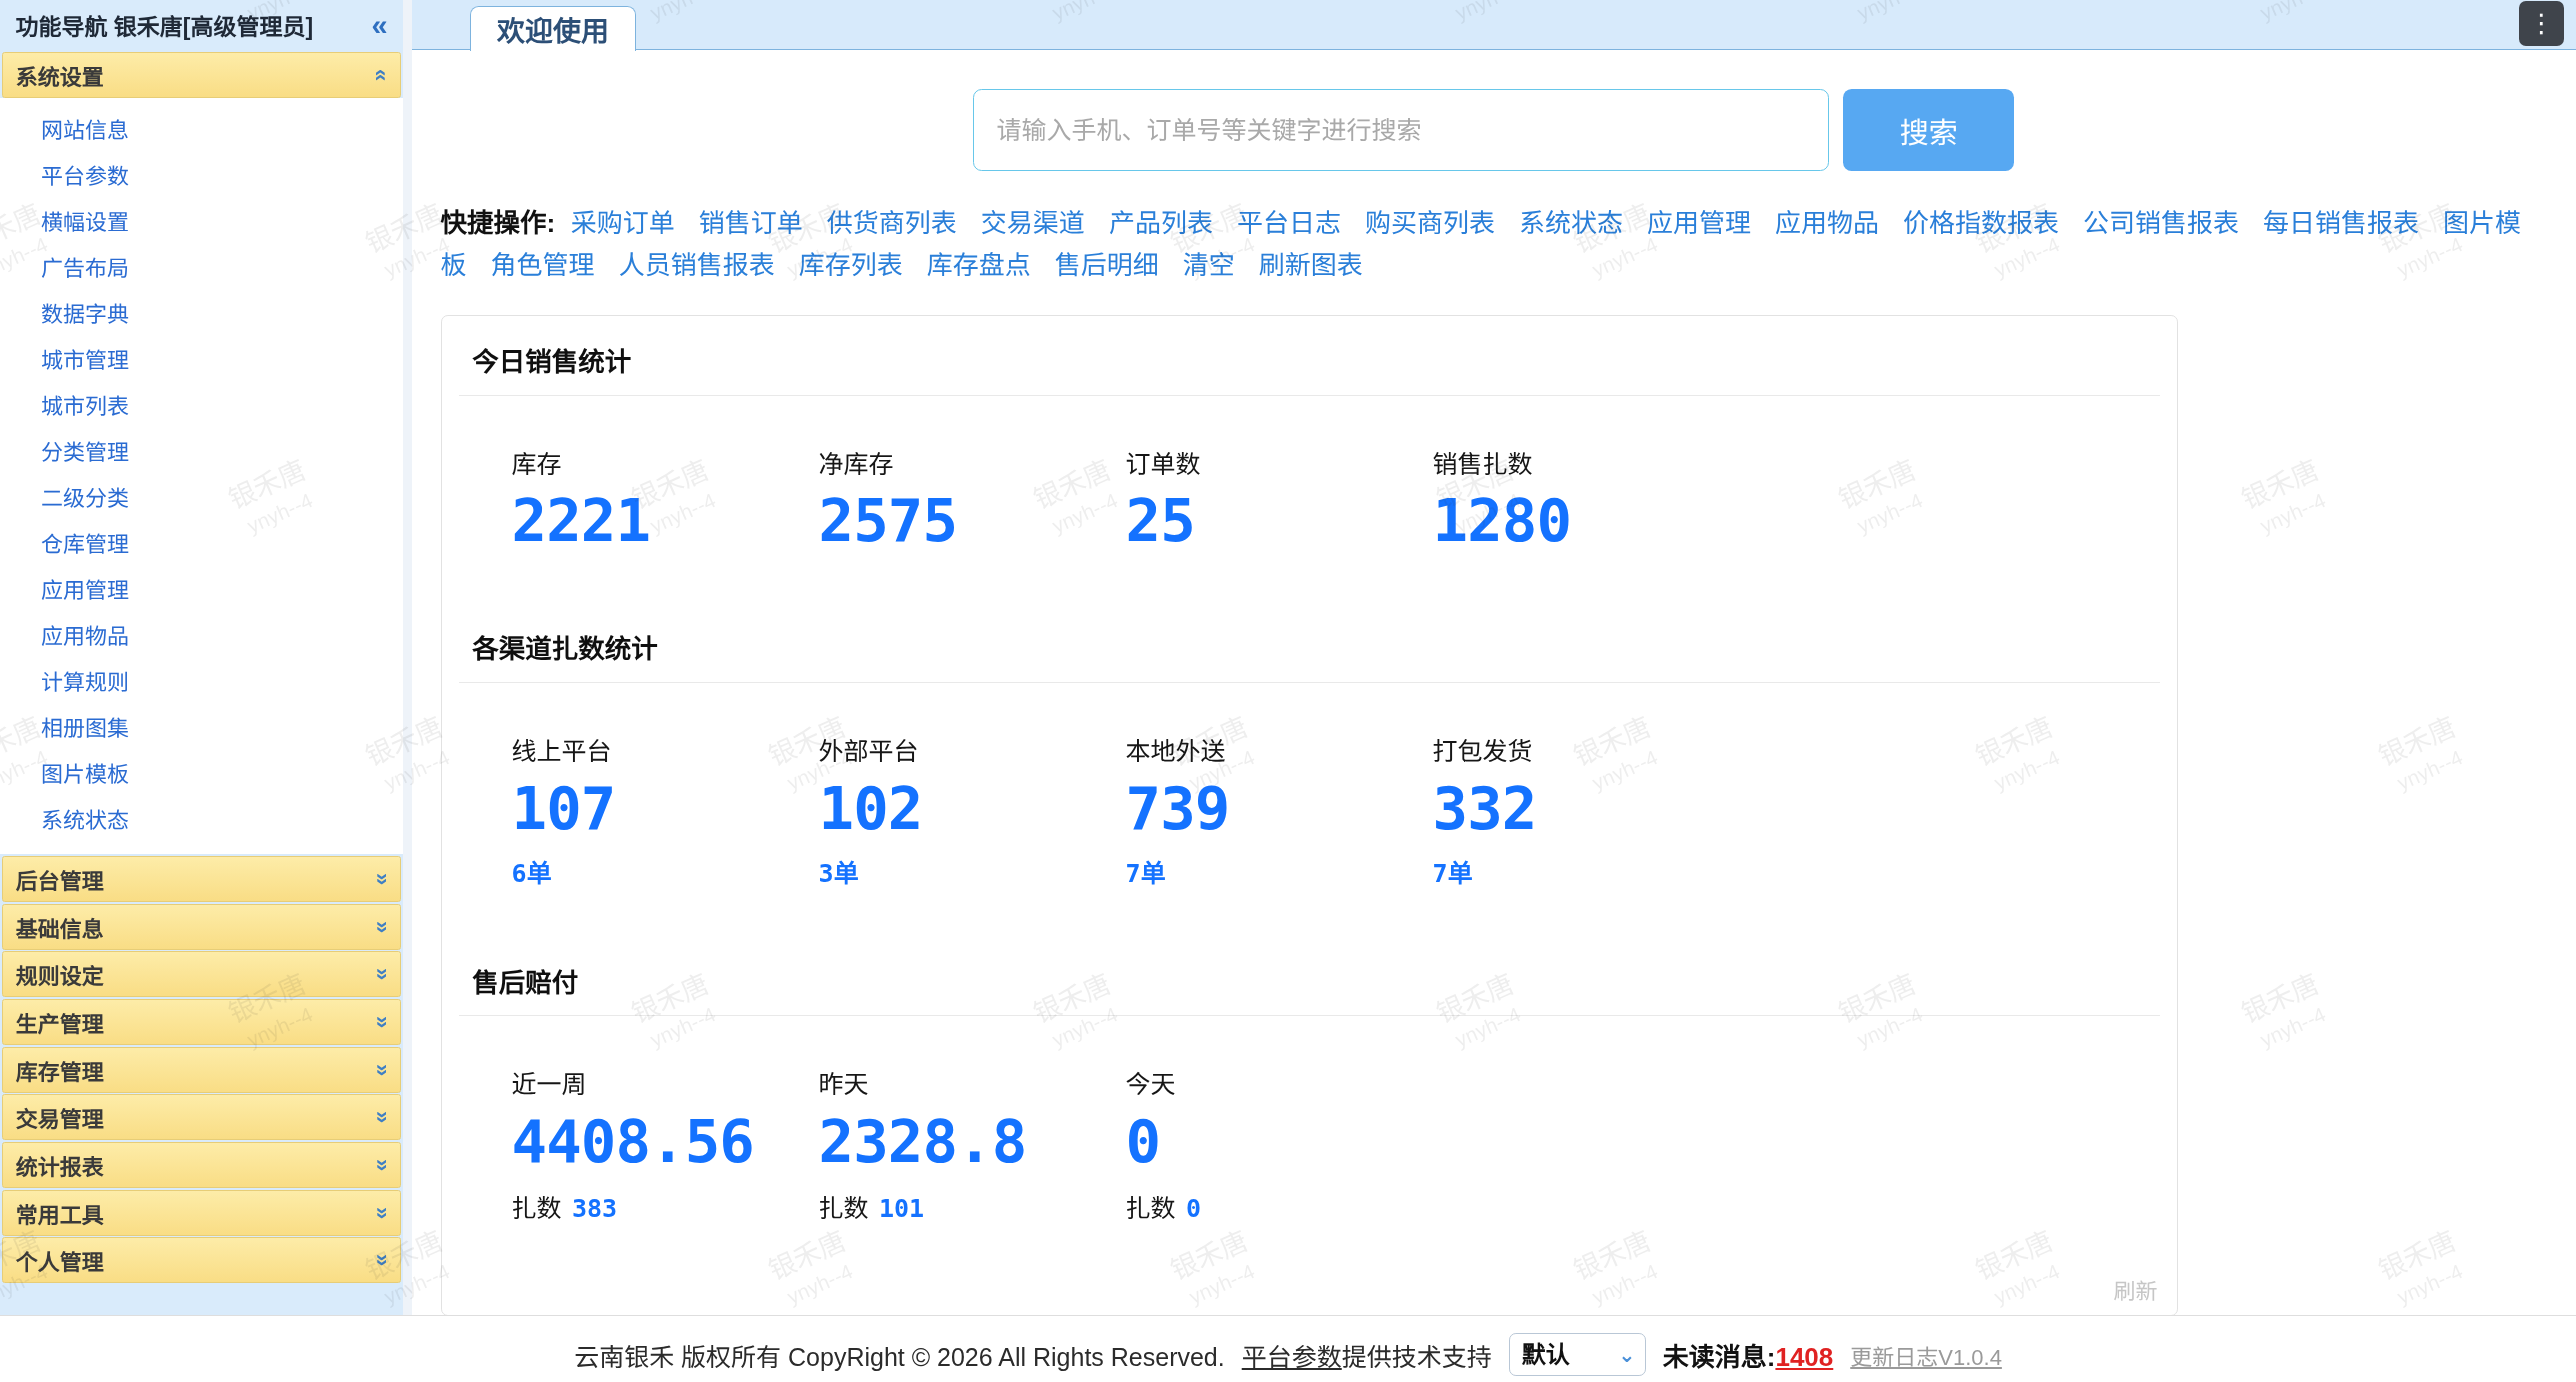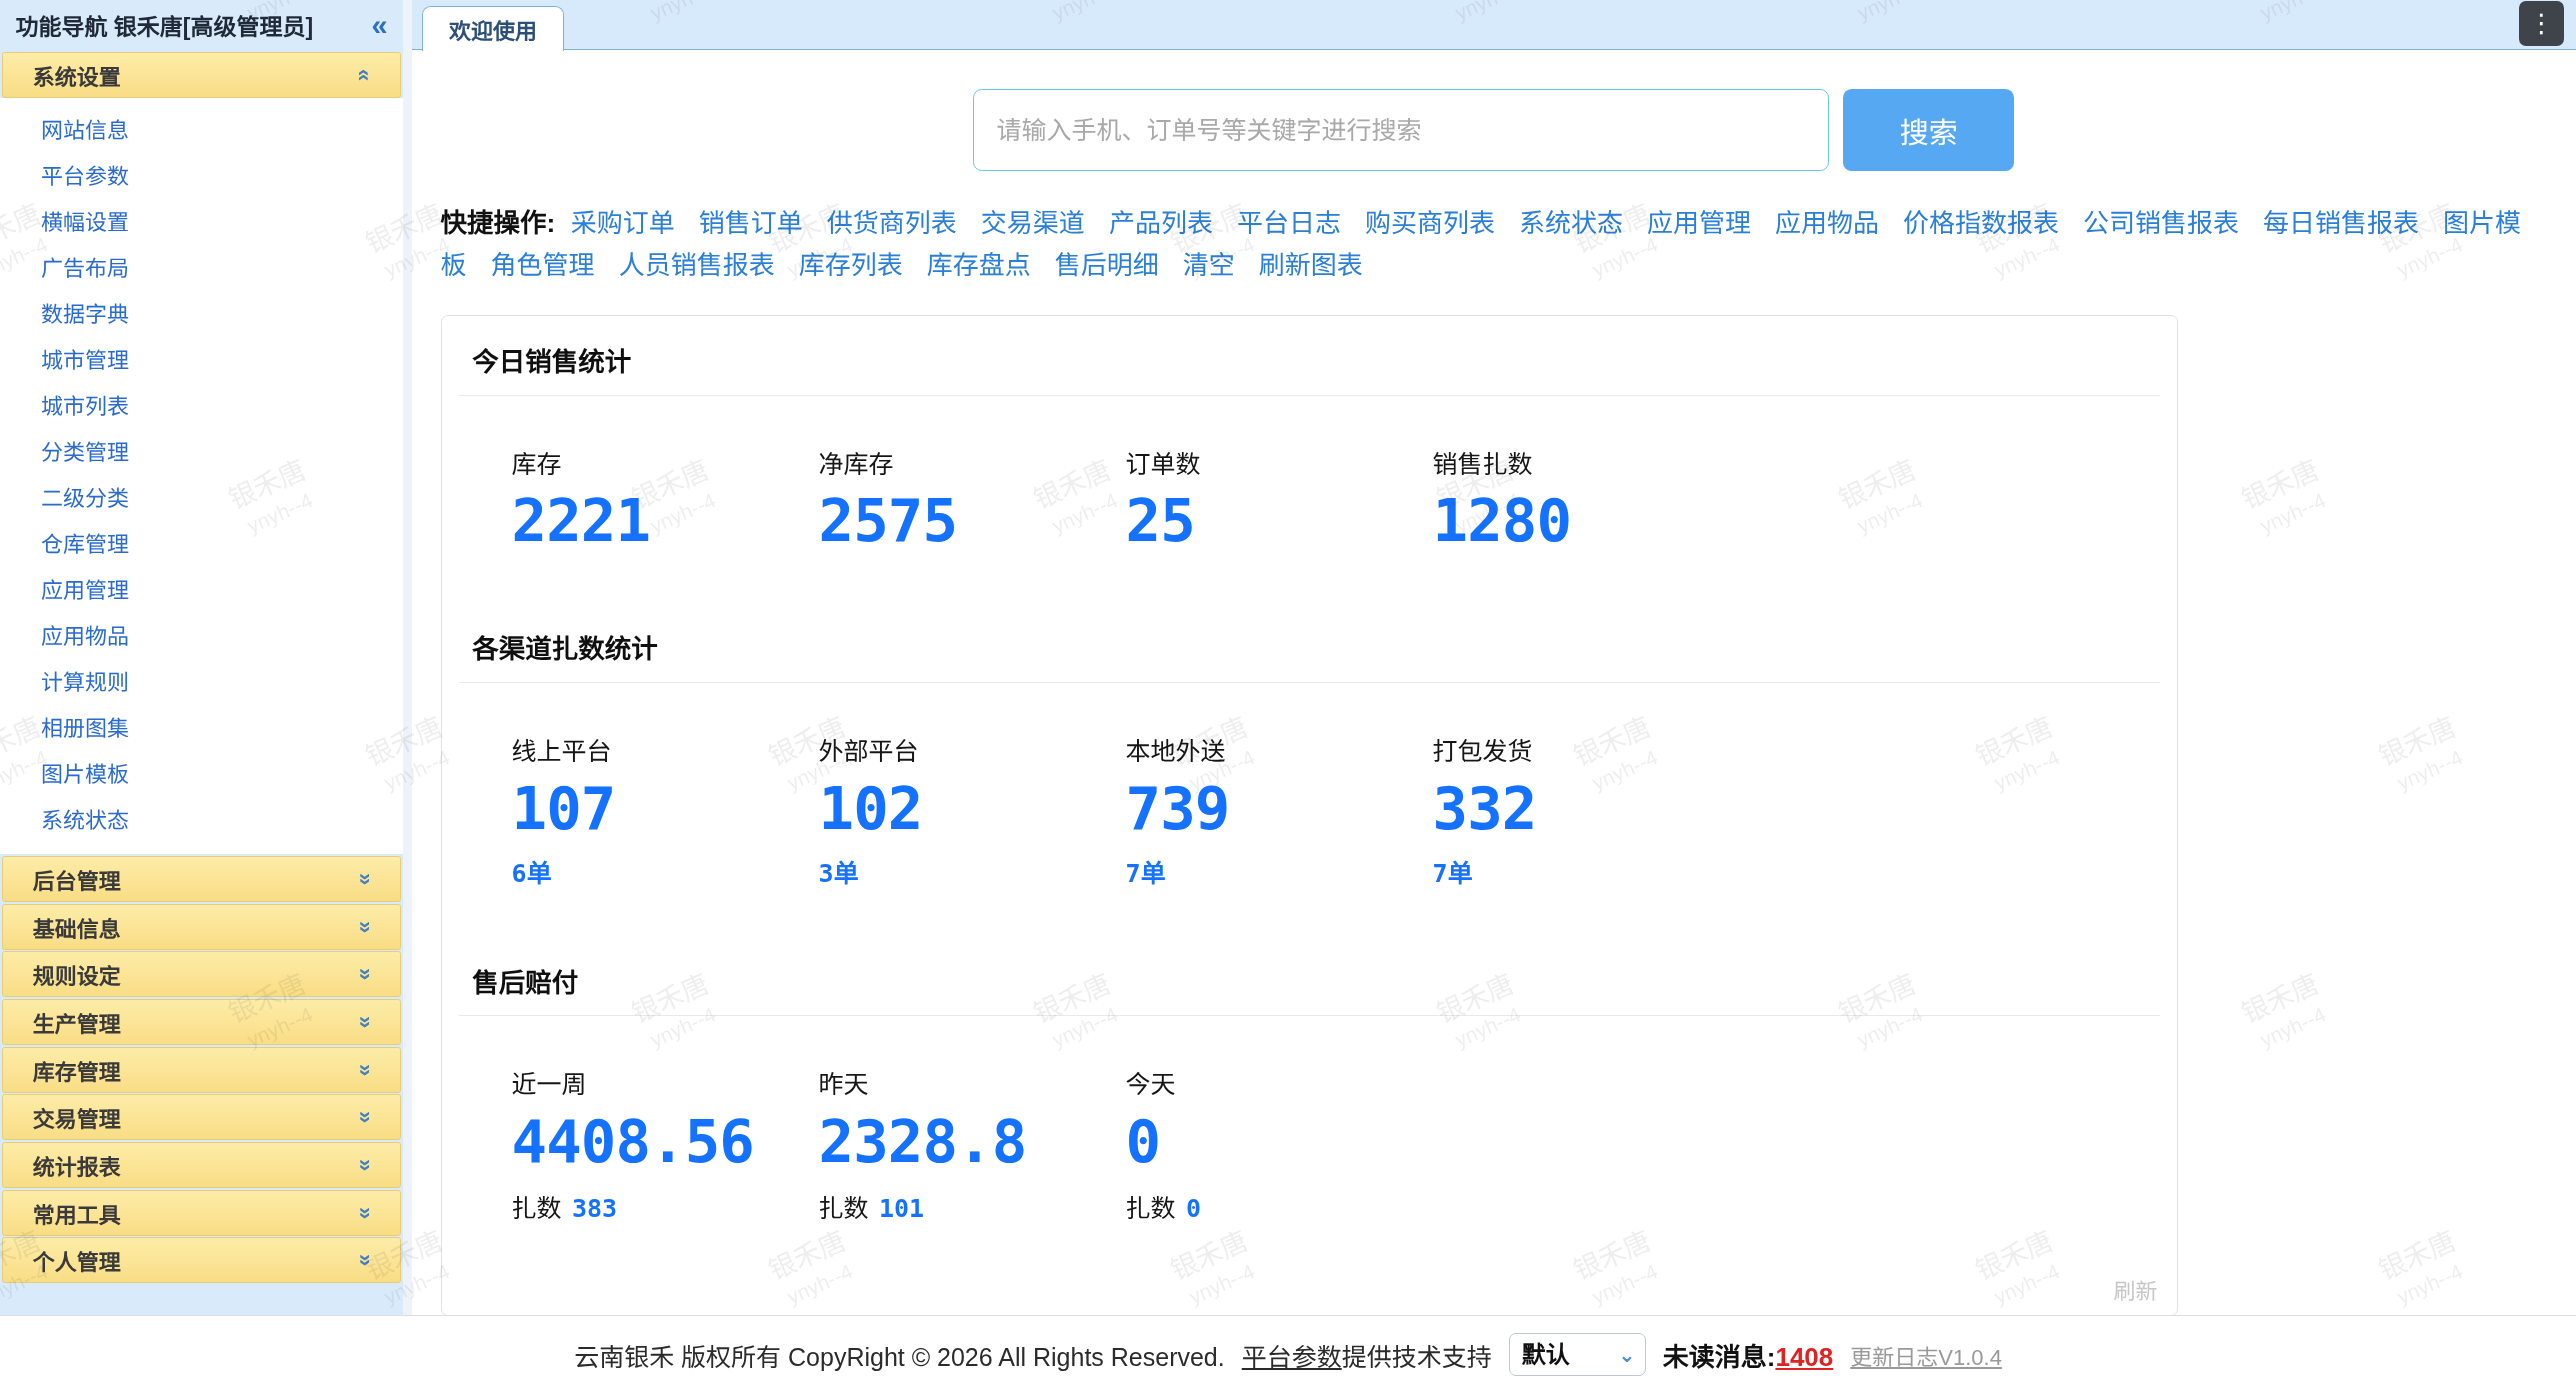--- a/index.html
+++ b/index.html
@@ -10,39 +10,39 @@
   }
   .app { display: flex; height: 1315px; }
 
   
   .sidebar { width: 403px; background: #d9ebfb; display: flex; flex-direction: column; flex-shrink: 0; }
   .sidebar-header { height: 50px; display: flex; align-items: center; justify-content: space-between;
     padding: 0 15.4px; font-weight: bold; font-size: 23px; color: #1f2937; }
   .collapse-icon { color: #2e6fc0; font-size: 29px; cursor: pointer; line-height: 1; }
   .acc-header { height: 46px; margin: 1.7px 1.7px 0 1.7px; background: linear-gradient(#fdeca8, #f9dd85);
     border: 0.9px solid #e7cd77; border-radius: 2.6px; display: flex; align-items: center;
-    justify-content: space-between; padding: 0 30px; font-weight: bold; font-size: 22px;
+    justify-content: space-between; padding: 0 13px; font-weight: bold; font-size: 22px;
     color: #3a3a3a; cursor: pointer; flex-shrink: 0; }
   .chev { display: inline-block; color: #3f7fc4; font-size: 22px; font-weight: bold; line-height: 1; }
   .chev.up { transform: rotate(90deg); }
   .chev.down { transform: rotate(-90deg); }
   .acc-body { background: #fff; padding: 10.3px 0; }
   .side-item { height: 46px; line-height: 46px; padding-left: 41px; color: #2a6bd2;
     font-size: 22px; cursor: pointer; }
 
   .splitter { width: 8.6px; background: #eef3f9; flex-shrink: 0; }
 
   
   main { flex: 1; display: flex; flex-direction: column; min-width: 0; }
   .tabstrip { height: 50px; background: #d7eafb; display: flex; align-items: flex-end;
     padding: 0 12px 0 10.3px; border-bottom: 1.7px solid #7db3de; position: relative; }
   .tab { height: 45px; background: #fff; border: 1.7px solid #7db3de; border-bottom: none;
     border-radius: 8.6px 8.6px 0 0; padding: 0 26px; display: flex; align-items: center;
-    font-size: 22px; font-weight: bold; color: #2c4f77; margin-bottom: -1.7px; position: relative;
-    z-index: 2; cursor: pointer; }
+    font-size: 28px; font-weight: bold; color: #2c4f77; margin-bottom: -1.7px; position: relative;
+    z-index: 2; cursor: pointer; margin-left: 48px; }
   .menu-btn { margin-left: auto; width: 45px; height: 45px; background: #3f444b; color: #fff;
     border-radius: 6.9px; display: flex; align-items: center; justify-content: center;
     font-size: 26px; margin-bottom: 2.6px; cursor: pointer; }
 
   .main-body { flex: 1; background: #fff; padding: 0 29px; position: relative; overflow: hidden; }
 
   .search-row { display: flex; justify-content: center; align-items: center; margin-top: 39px; gap: 13.7px; }
   .search-input { width: 856px; height: 82px; border: 1.7px solid #67c7ea; border-radius: 8.6px;
     font-size: 25px; padding: 0 22px; color: #333; outline: none;
     font-family: "Liberation Sans", sans-serif; }

